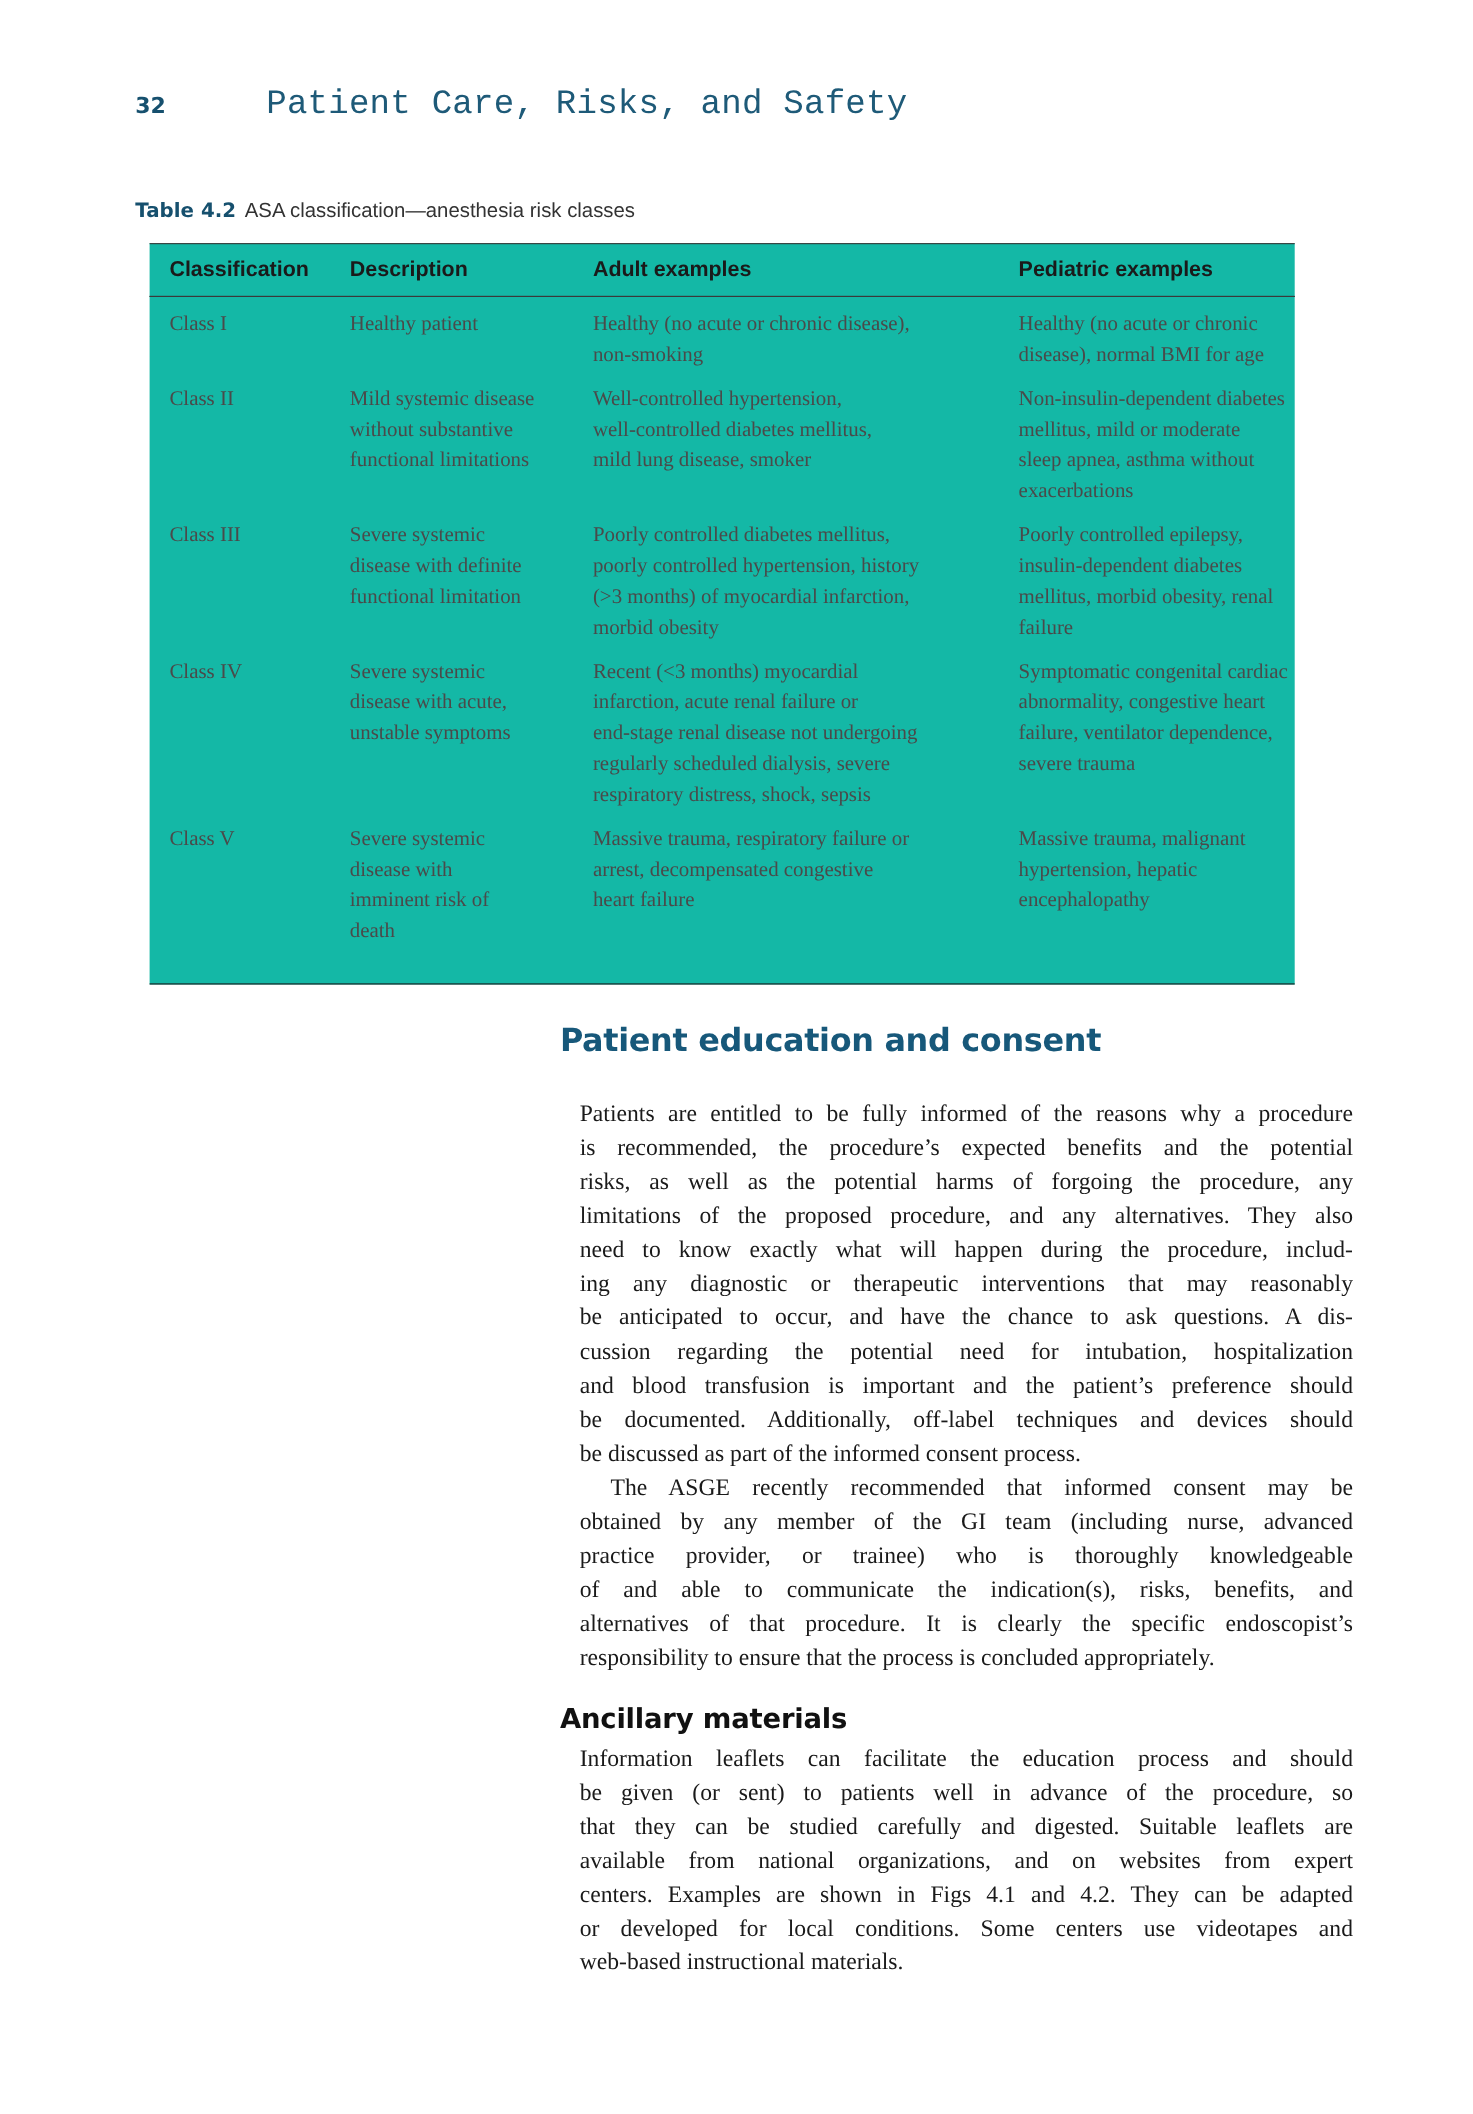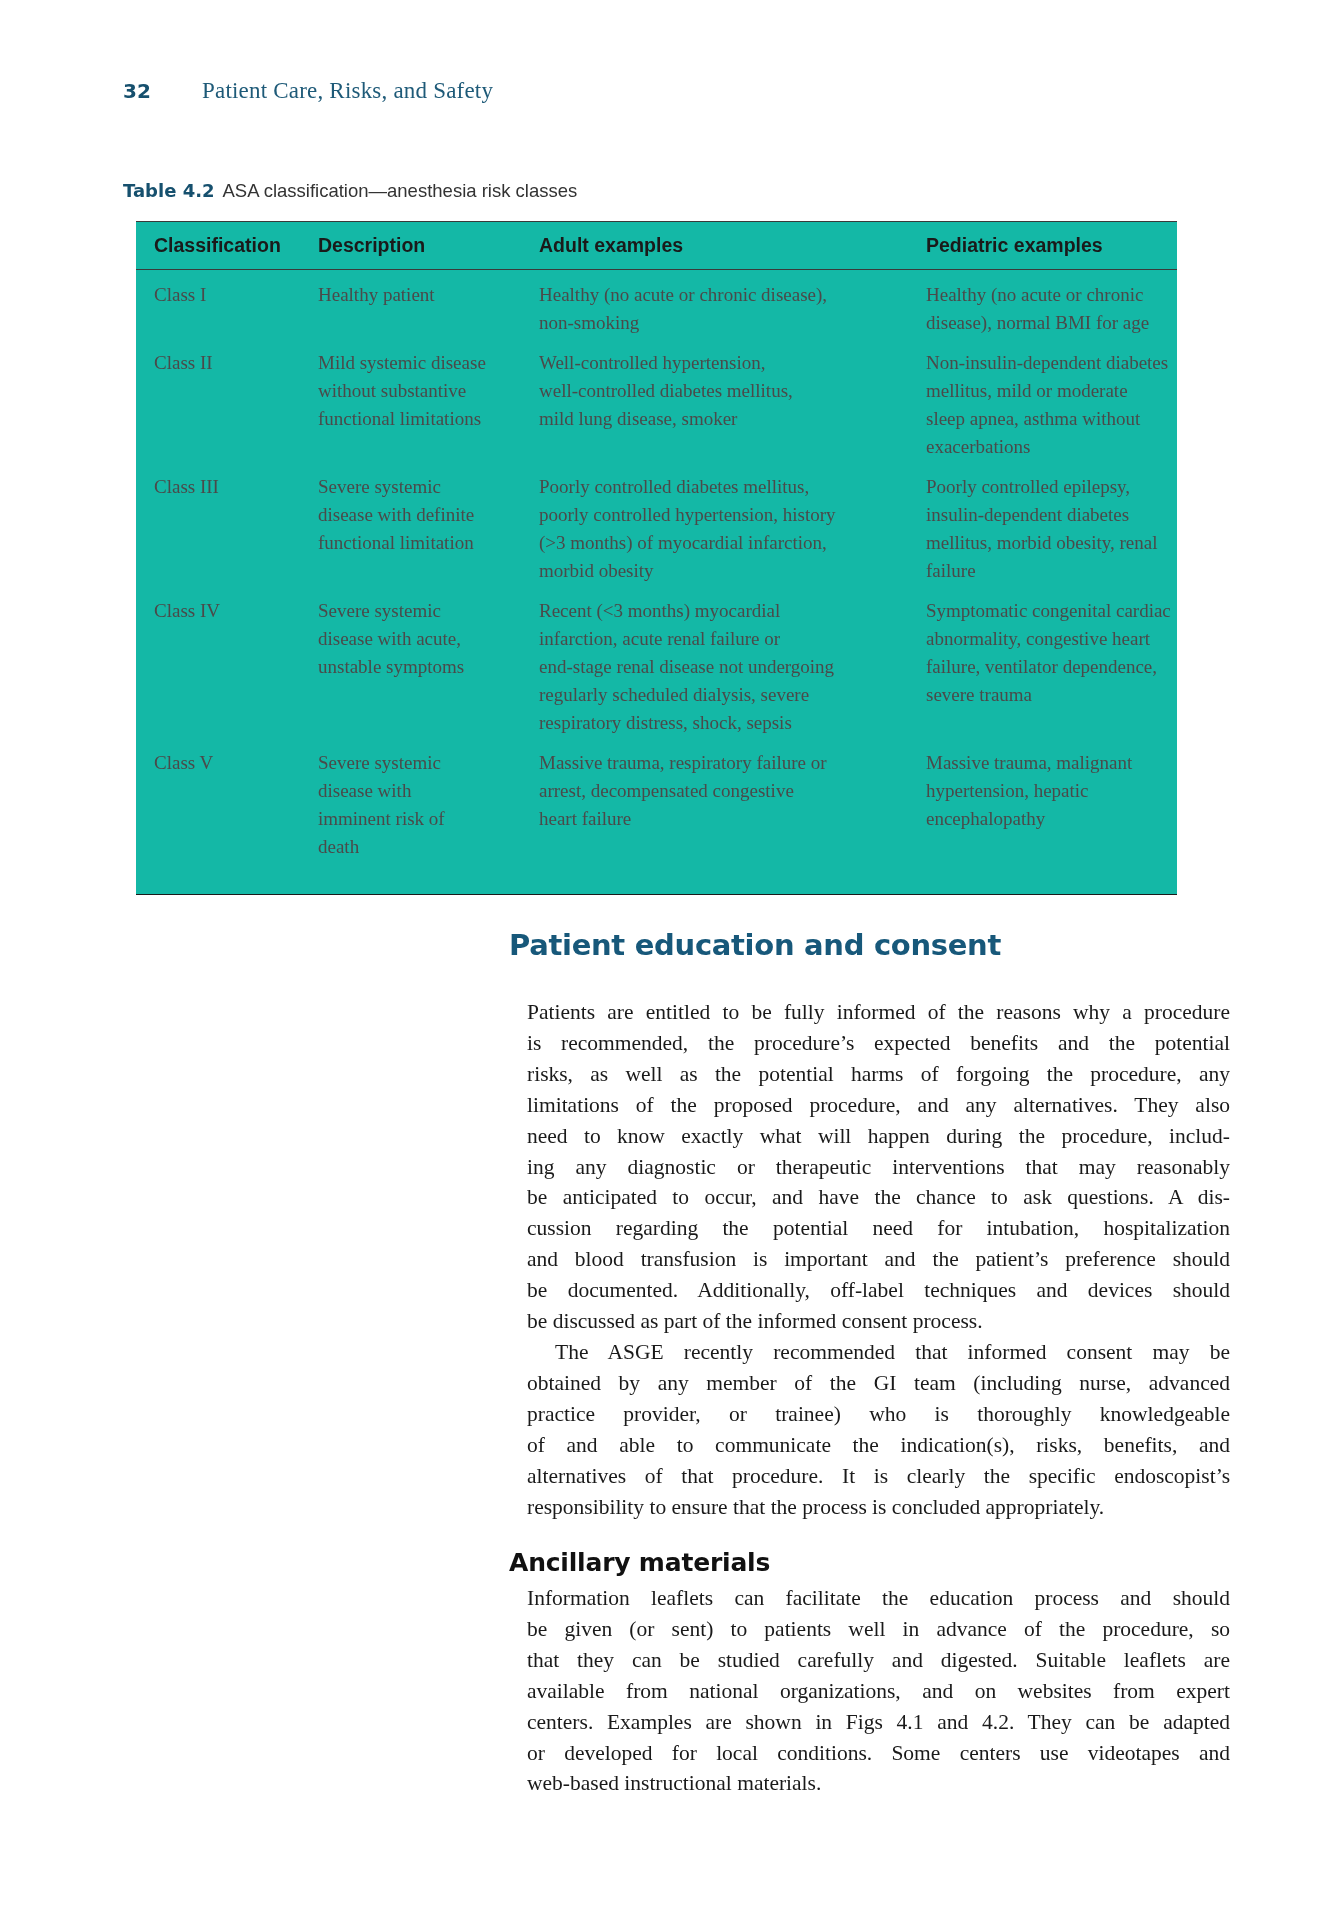--- a/index.html
+++ b/index.html
@@ -13,31 +13,32 @@
       position: relative;
       overflow: hidden;
       color: #1a1a1a;
     }
     .running-head {
       position: absolute;
       left: 123px;
       top: 78px;
       display: flex;
       align-items: baseline;
+      gap: 40px;
     }
     .page-number {
       font-family: "DejaVu Sans", sans-serif;
       font-weight: bold;
       font-size: 20px;
       color: #16506e;
       width: 79px;
     }
     .running-title {
-      font-family: Liberation Serif, serif;
-      font-size: 23px;
+      font-family: Liberation Mono, monospace;
+      font-size: 31px;
       color: #1e5a78;
       letter-spacing: 0.2px;
     }
     .table-caption {
       position: absolute;
       left: 123px;
       top: 180px;
       font-family: "Liberation Sans", sans-serif;
       font-size: 18.5px;
       color: #333;

